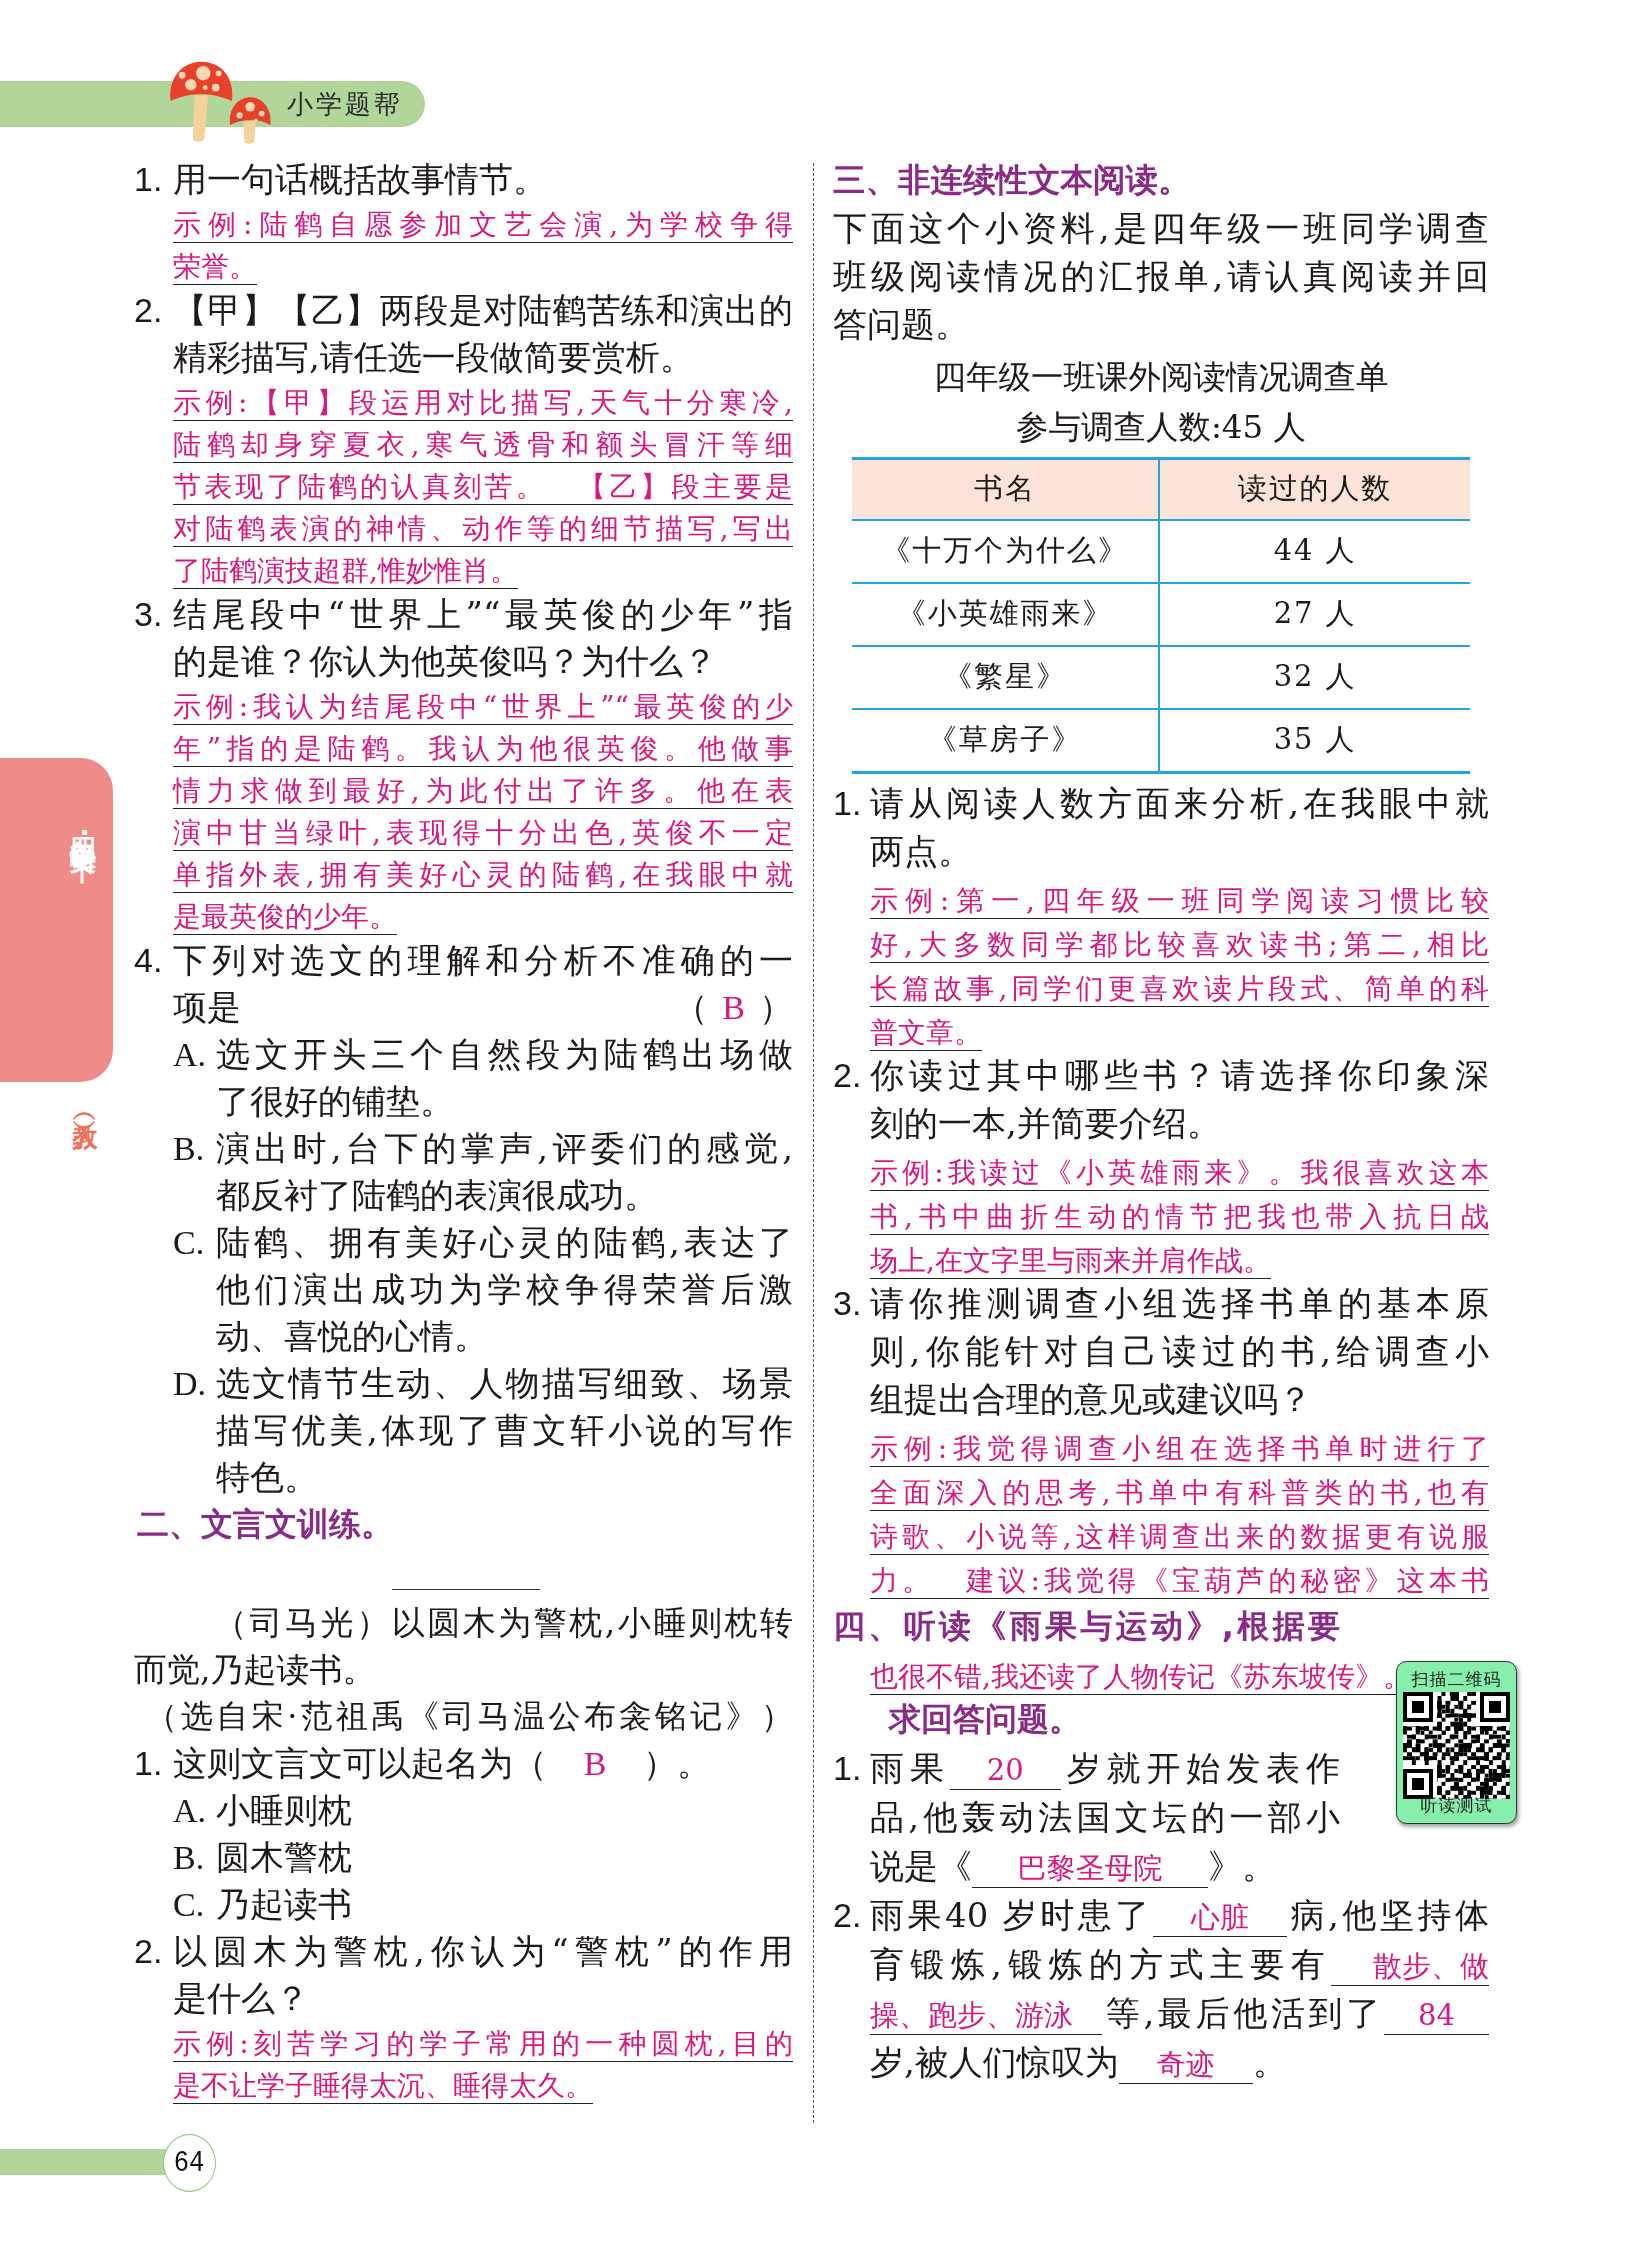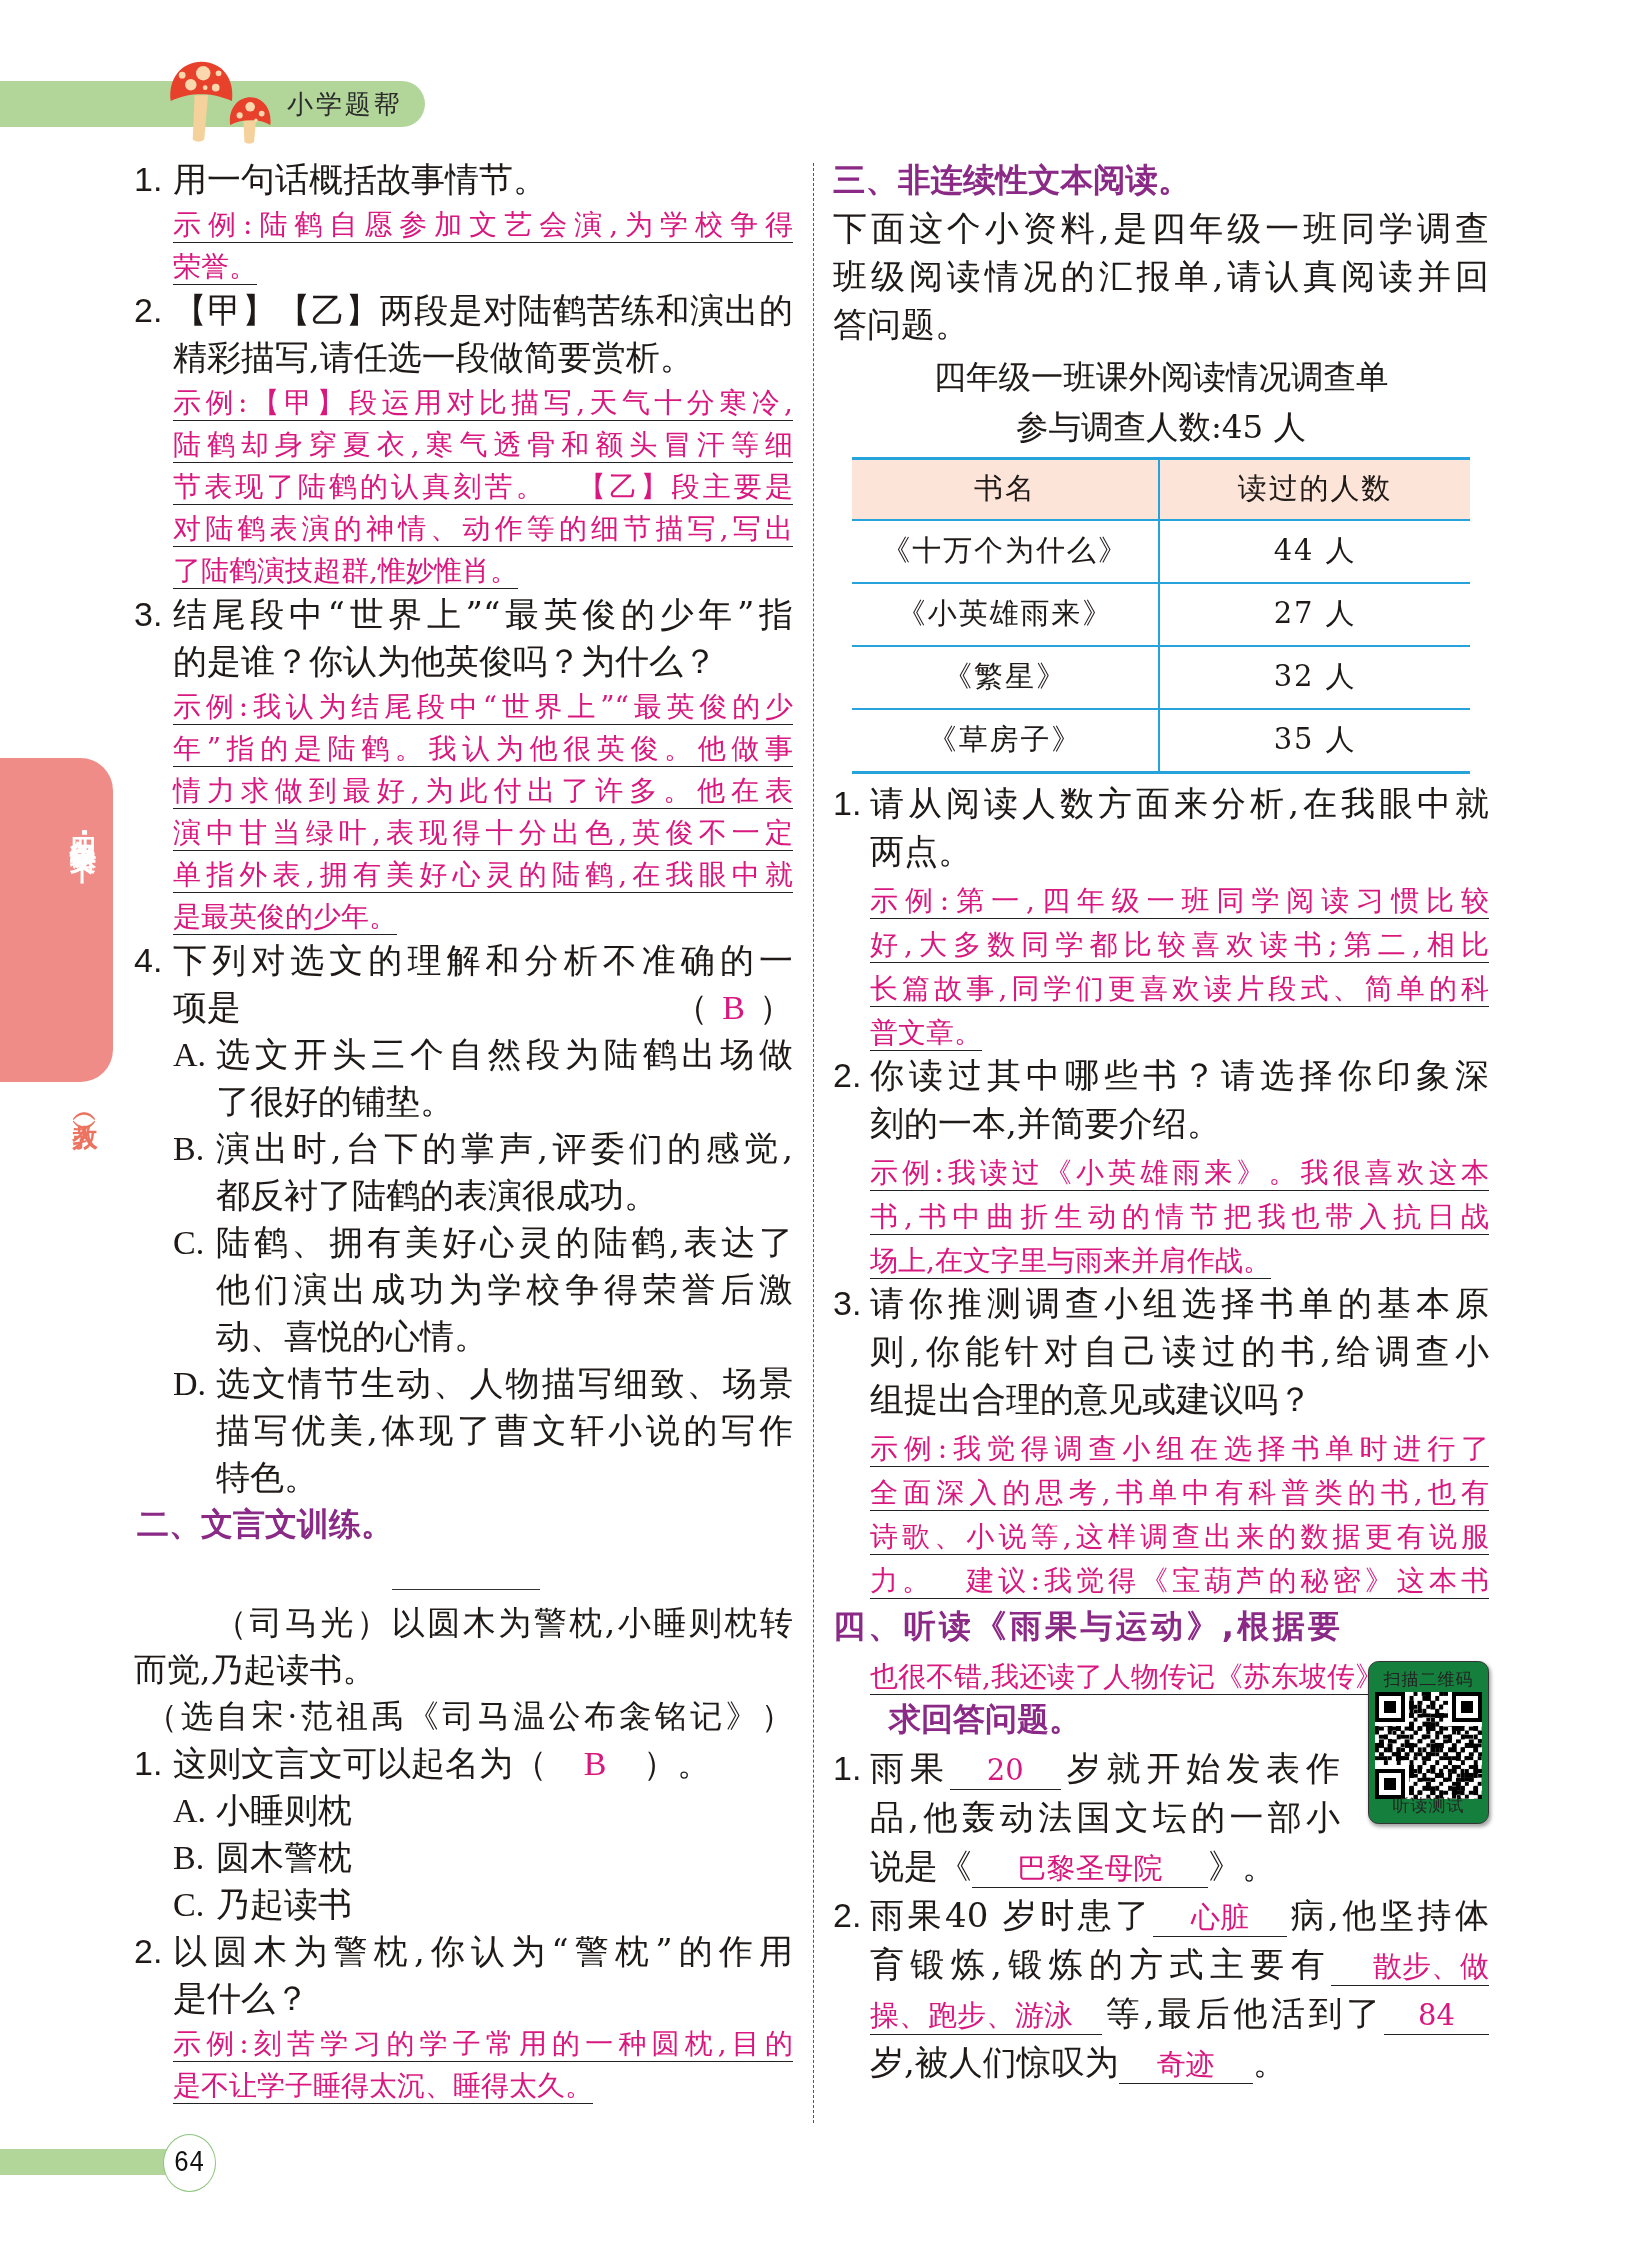--- a/index.html
+++ b/index.html
@@ -55,21 +55,21 @@
 .rq4 .num{font-size:34px}
 .narrow{width:507px}
 .blank{display:inline-block;border-bottom:1.4px solid #222;color:var(--answer);font-size:29px;line-height:38px;height:39px;text-align:center;white-space:nowrap;text-align-last:auto}
 
 .tbl{margin-left:19px;width:618px;border-top:3.8px solid var(--table-border);border-bottom:3.8px solid var(--table-border);margin-top:4.8px}
 .tr{display:flex;height:63px;border-top:2.9px solid var(--table-border)}
 .tr.head{height:59px;border-top:none;background:var(--table-head)}
 .td{flex:0 0 308px;display:flex;align-items:center;justify-content:center;border-right:2.4px solid var(--table-border);font-size:29px;letter-spacing:1.9px}
 .td:last-child{border-right:none;flex:1 1 auto}
 
-.qr{left:1368px;top:1661px;width:121px;height:163px;border:1.9px solid #333;border-radius:10.5px;background:#15803d;box-shadow:1.9px 2.9px 3.8px rgba(0,0,0,.35)}
+.qr{left:1396px;top:1661px;width:121px;height:163px;border:1.9px solid #333;border-radius:10.5px;background:#86efac;box-shadow:1.9px 2.9px 3.8px rgba(0,0,0,.35)}
 .qr .ql{position:absolute;left:0;width:100%;text-align:center;font-size:17px;color:#222;letter-spacing:1px}
 .qr .qt{top:5.7px}
 .qr .qb{bottom:5.7px}
 .qr svg{position:absolute;left:5.7px;top:30px}
 </style>
 </head>
 <body>
 
 <div id="page" style="--green: #b2d69a; --green-dark: #8cc47c; --answer: #d8187f; --heading: #8b2a86; --tab: #f08c87; --tab-text: #ec7360; --table-border: #26a3db; --table-head: #fde4d9;">
 

